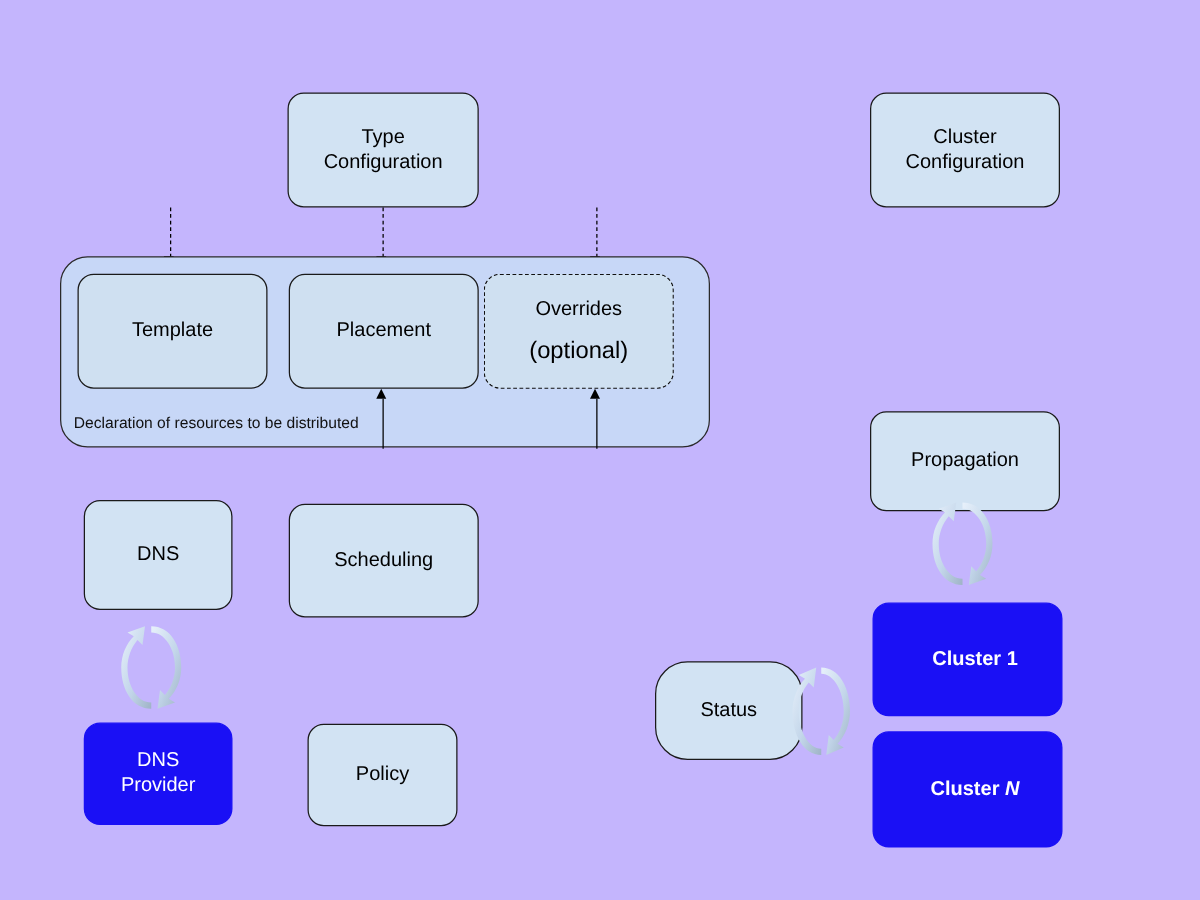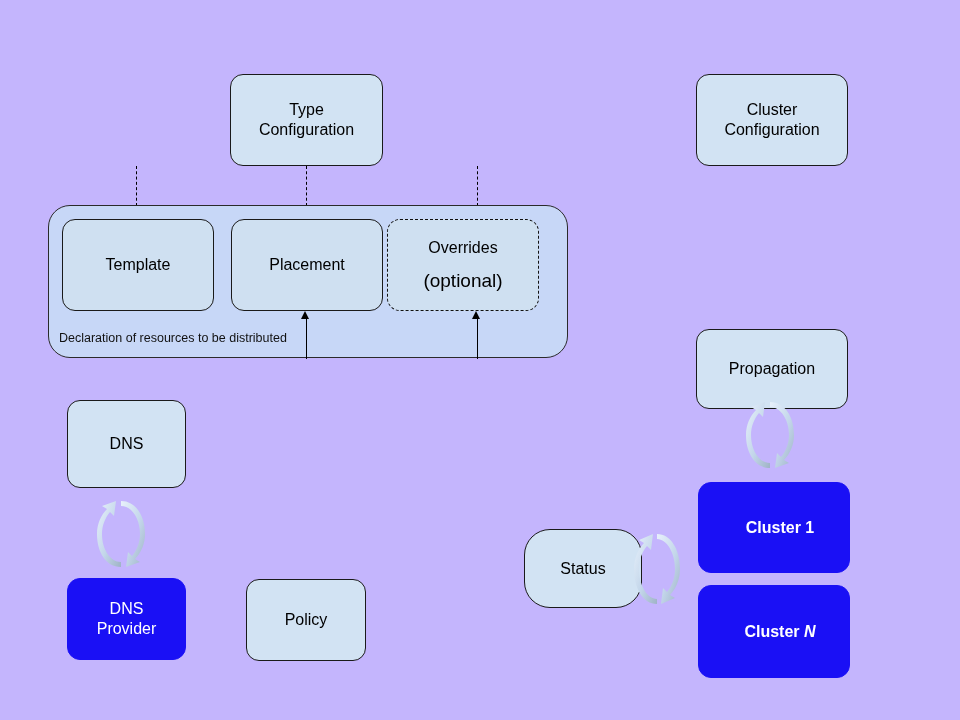--- a/index.html
+++ b/index.html
@@ -157,20 +157,23 @@
   <div class="vline" style="left:306px; top:319px; height:40px;"></div>
   <div class="arrow-up" style="left:301px; top:311px;"></div>
 
   <div class="vline" style="left:477px; top:319px; height:40px;"></div>
   <div class="arrow-up" style="left:472px; top:311px;"></div>
 
   <div class="node node--light" style="left:67px; top:400px; width:119px; height:88px;">
     <span class="label">DNS</span>
   </div>
 
+  <div class="node node--light" style="left:231px; top:403px; width:152px; height:91px;">
+    <span class="label">Scheduling</span>
+  </div>
 
   <div class="sync-icon" style="left:92px; top:496px; width:58px; height:76px;">
     <svg width="58" height="76" viewBox="0 0 58 76">
       <defs>
         <linearGradient id="gdns" x1="0" y1="0" x2="1" y2="1">
           <stop offset="0%" stop-color="#e8f1fb"></stop>
           <stop offset="55%" stop-color="#c3d6ea"></stop>
           <stop offset="100%" stop-color="#9fb3c6"></stop>
         </linearGradient>
       </defs>

